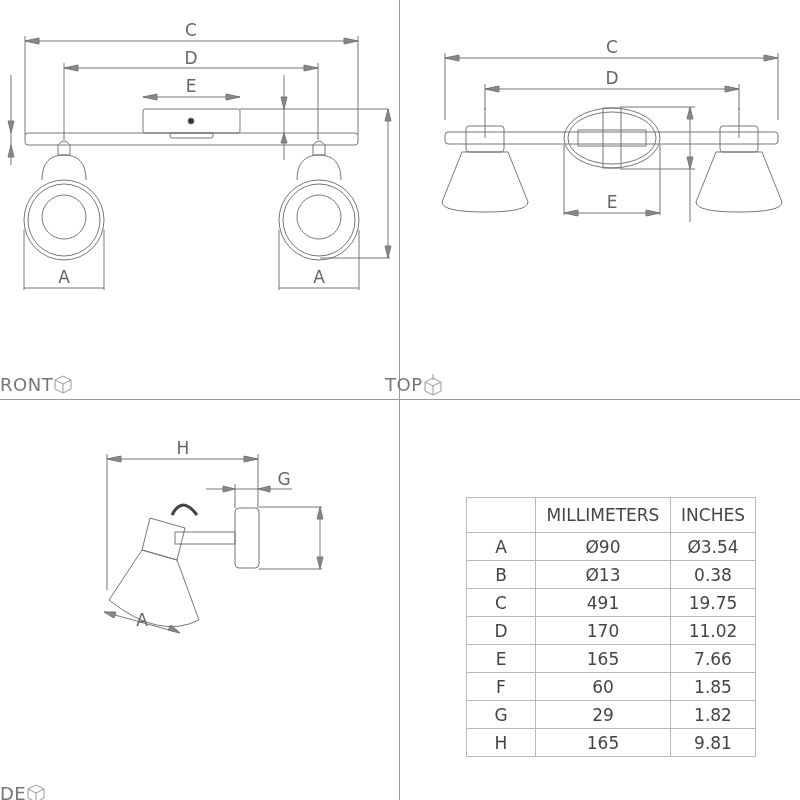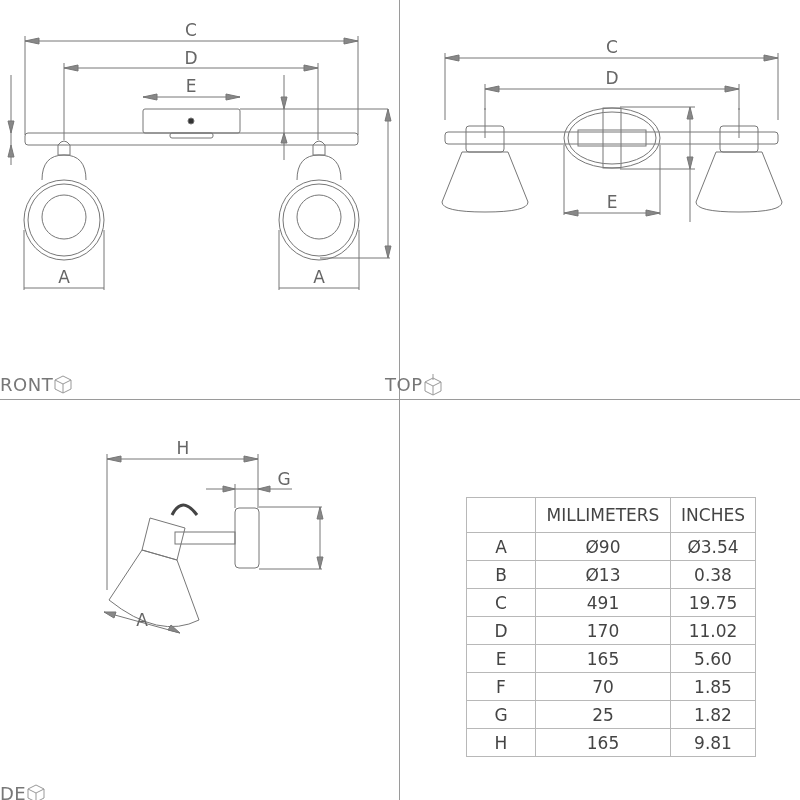--- a/index.html
+++ b/index.html
@@ -190,30 +190,30 @@
         <td>19.75</td>
       </tr>
   <tr>
         <td>D</td>
         <td>170</td>
         <td>11.02</td>
       </tr>
   <tr>
         <td>E</td>
         <td>165</td>
-        <td>5.60</td>
+        <td>7.66</td>
       </tr>
   <tr>
         <td>F</td>
-        <td>70</td>
+        <td>60</td>
         <td>1.85</td>
       </tr>
   <tr>
         <td>G</td>
-        <td>25</td>
+        <td>29</td>
         <td>1.82</td>
       </tr>
   <tr>
         <td>H</td>
         <td>165</td>
         <td>9.81</td>
       </tr>
 </tbody>
   </table>
 

